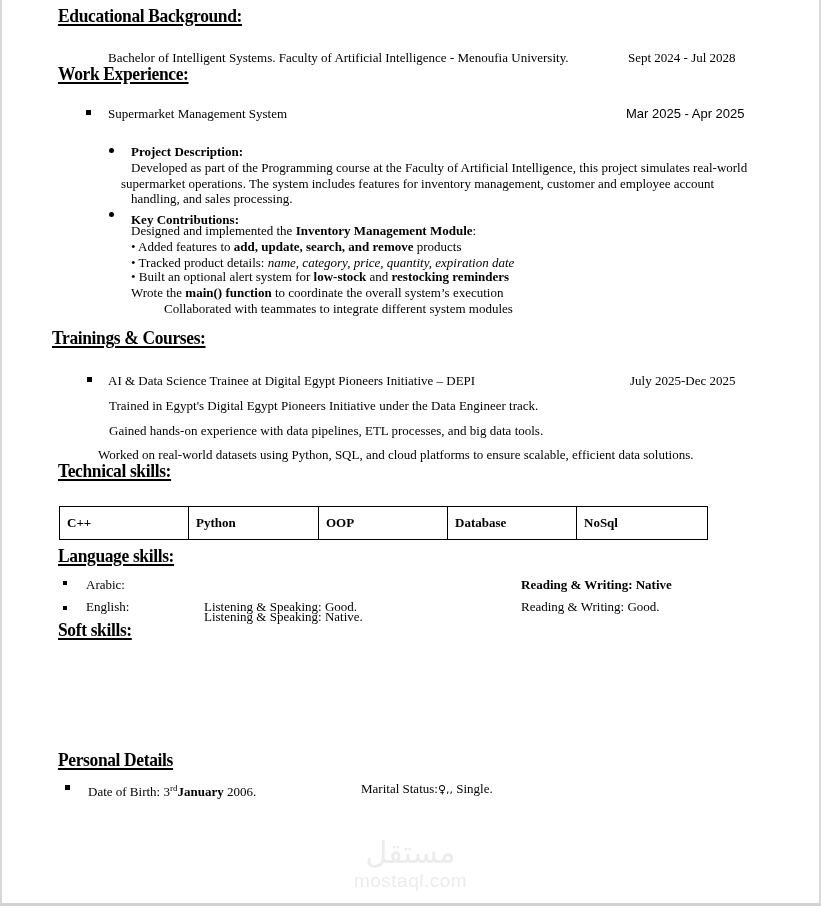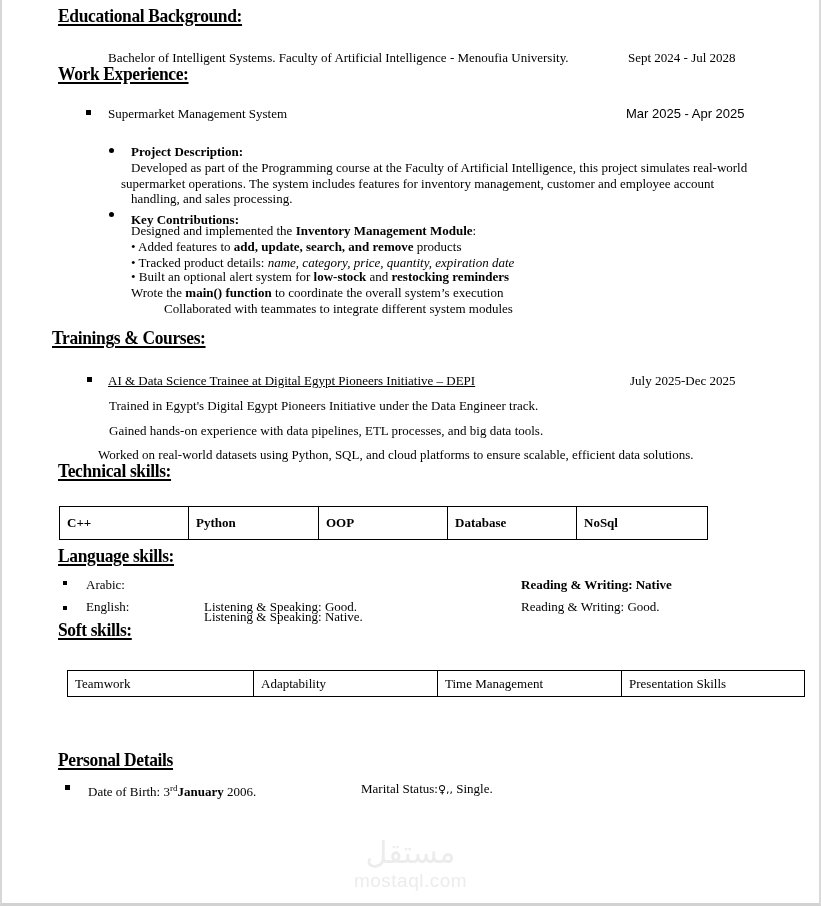--- a/index.html
+++ b/index.html
@@ -159,21 +159,21 @@
 
     <div class="t" style="left:129px; top:284px;">
       <span>Wrote the </span><span class="b">main() function</span><span> to coordinate the overall system’s execution</span>
     </div>
 
     <div class="t" style="left:129px; top:300px;margin-left:33px;">Collaborated with teammates to integrate different system modules</div>
 
     <div class="heading h-train">Trainings &amp; Courses:</div>
 
     <div class="sq-bullet" style="left:85px; top:377px;"></div>
-    <div class="t" style="left:106px; top:372px;text-decoration:underline;">AI &amp; Data Science Trainee at  Digital Egypt Pioneers Initiative – DEPI</div>
+    <div class="t" style="left:106px; top:372px;">AI &amp; Data Science Trainee at  Digital Egypt Pioneers Initiative – DEPI</div>
     <div class="t" style="left:628px; top:372px;">July 2025-Dec 2025</div>
 
     <div class="t" style="left:107px; top:397px;">Trained in Egypt's Digital Egypt Pioneers Initiative under the Data Engineer track.</div>
     <div class="t" style="left:107px; top:422px;">Gained hands-on experience with data pipelines, ETL processes, and big data tools.</div>
     <div class="t" style="left:96px; top:446px;">Worked on real-world datasets using Python, SQL, and cloud platforms to ensure scalable, efficient data solutions.</div>
 
     <div class="heading h-tech">Technical skills:</div>
 
     <table class="grid" id="tech-table">
       <tbody>
@@ -196,26 +196,20 @@
 
     <div class="sq-bullet" style="left:61px; top:606px; width:4px; height:4px;"></div>
     <div class="t" style="left:84px; top:598px;">English:</div>
     <div class="t" style="left:202px; top:598px;">Listening &amp; Speaking: Good.</div>
     <div class="t" style="left:519px; top:598px;">Reading &amp; Writing: Good.</div>
 
     <div class="heading h-soft">Soft skills:</div>
 
     <table class="grid" id="soft-table">
       <tbody>
-          <tr>
-        <td style="width:178px;">Teamwork</td>
-        <td style="width:176px;">Adaptability</td>
-        <td style="width:176px;">Time Management</td>
-        <td style="width:175px;">Presentation Skills</td>
-      </tr>
     </tbody>
       </table>
 
     <div class="heading h-personal">Personal Details</div>
 
     <div class="sq-bullet" style="left:63px; top:785px;"></div>
     <div class="t" style="left:86px; top:780px;">
       <span>Date of Birth: 3</span><sup>rd</sup><span class="b">January</span><span> 2006.</span>
     </div>
 

